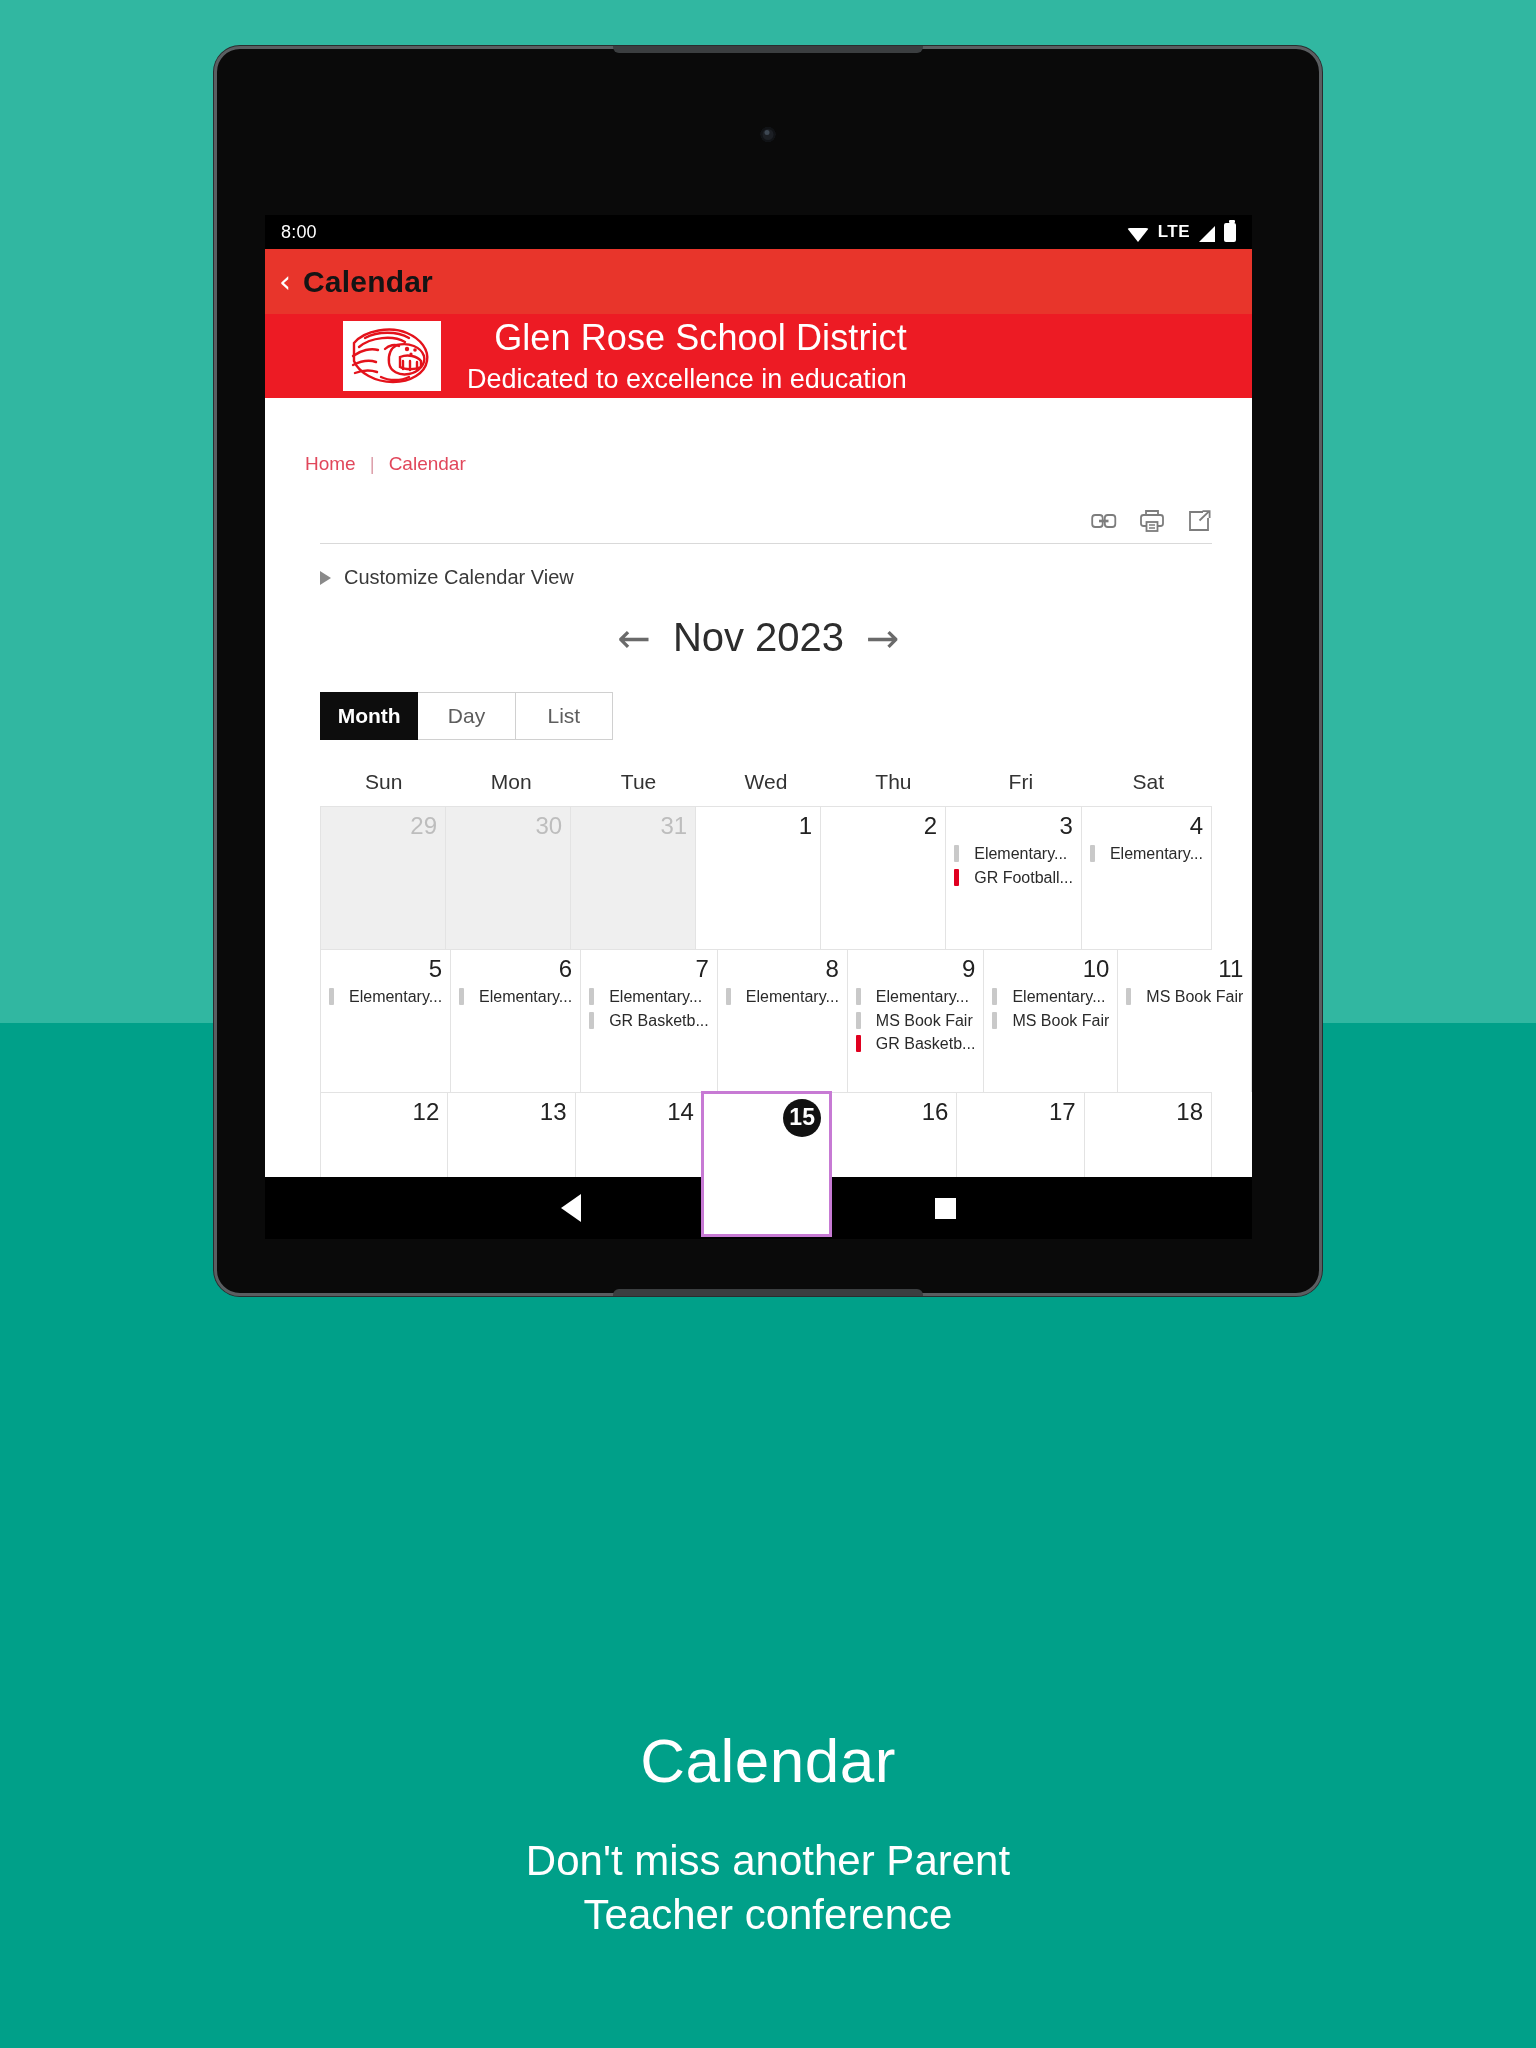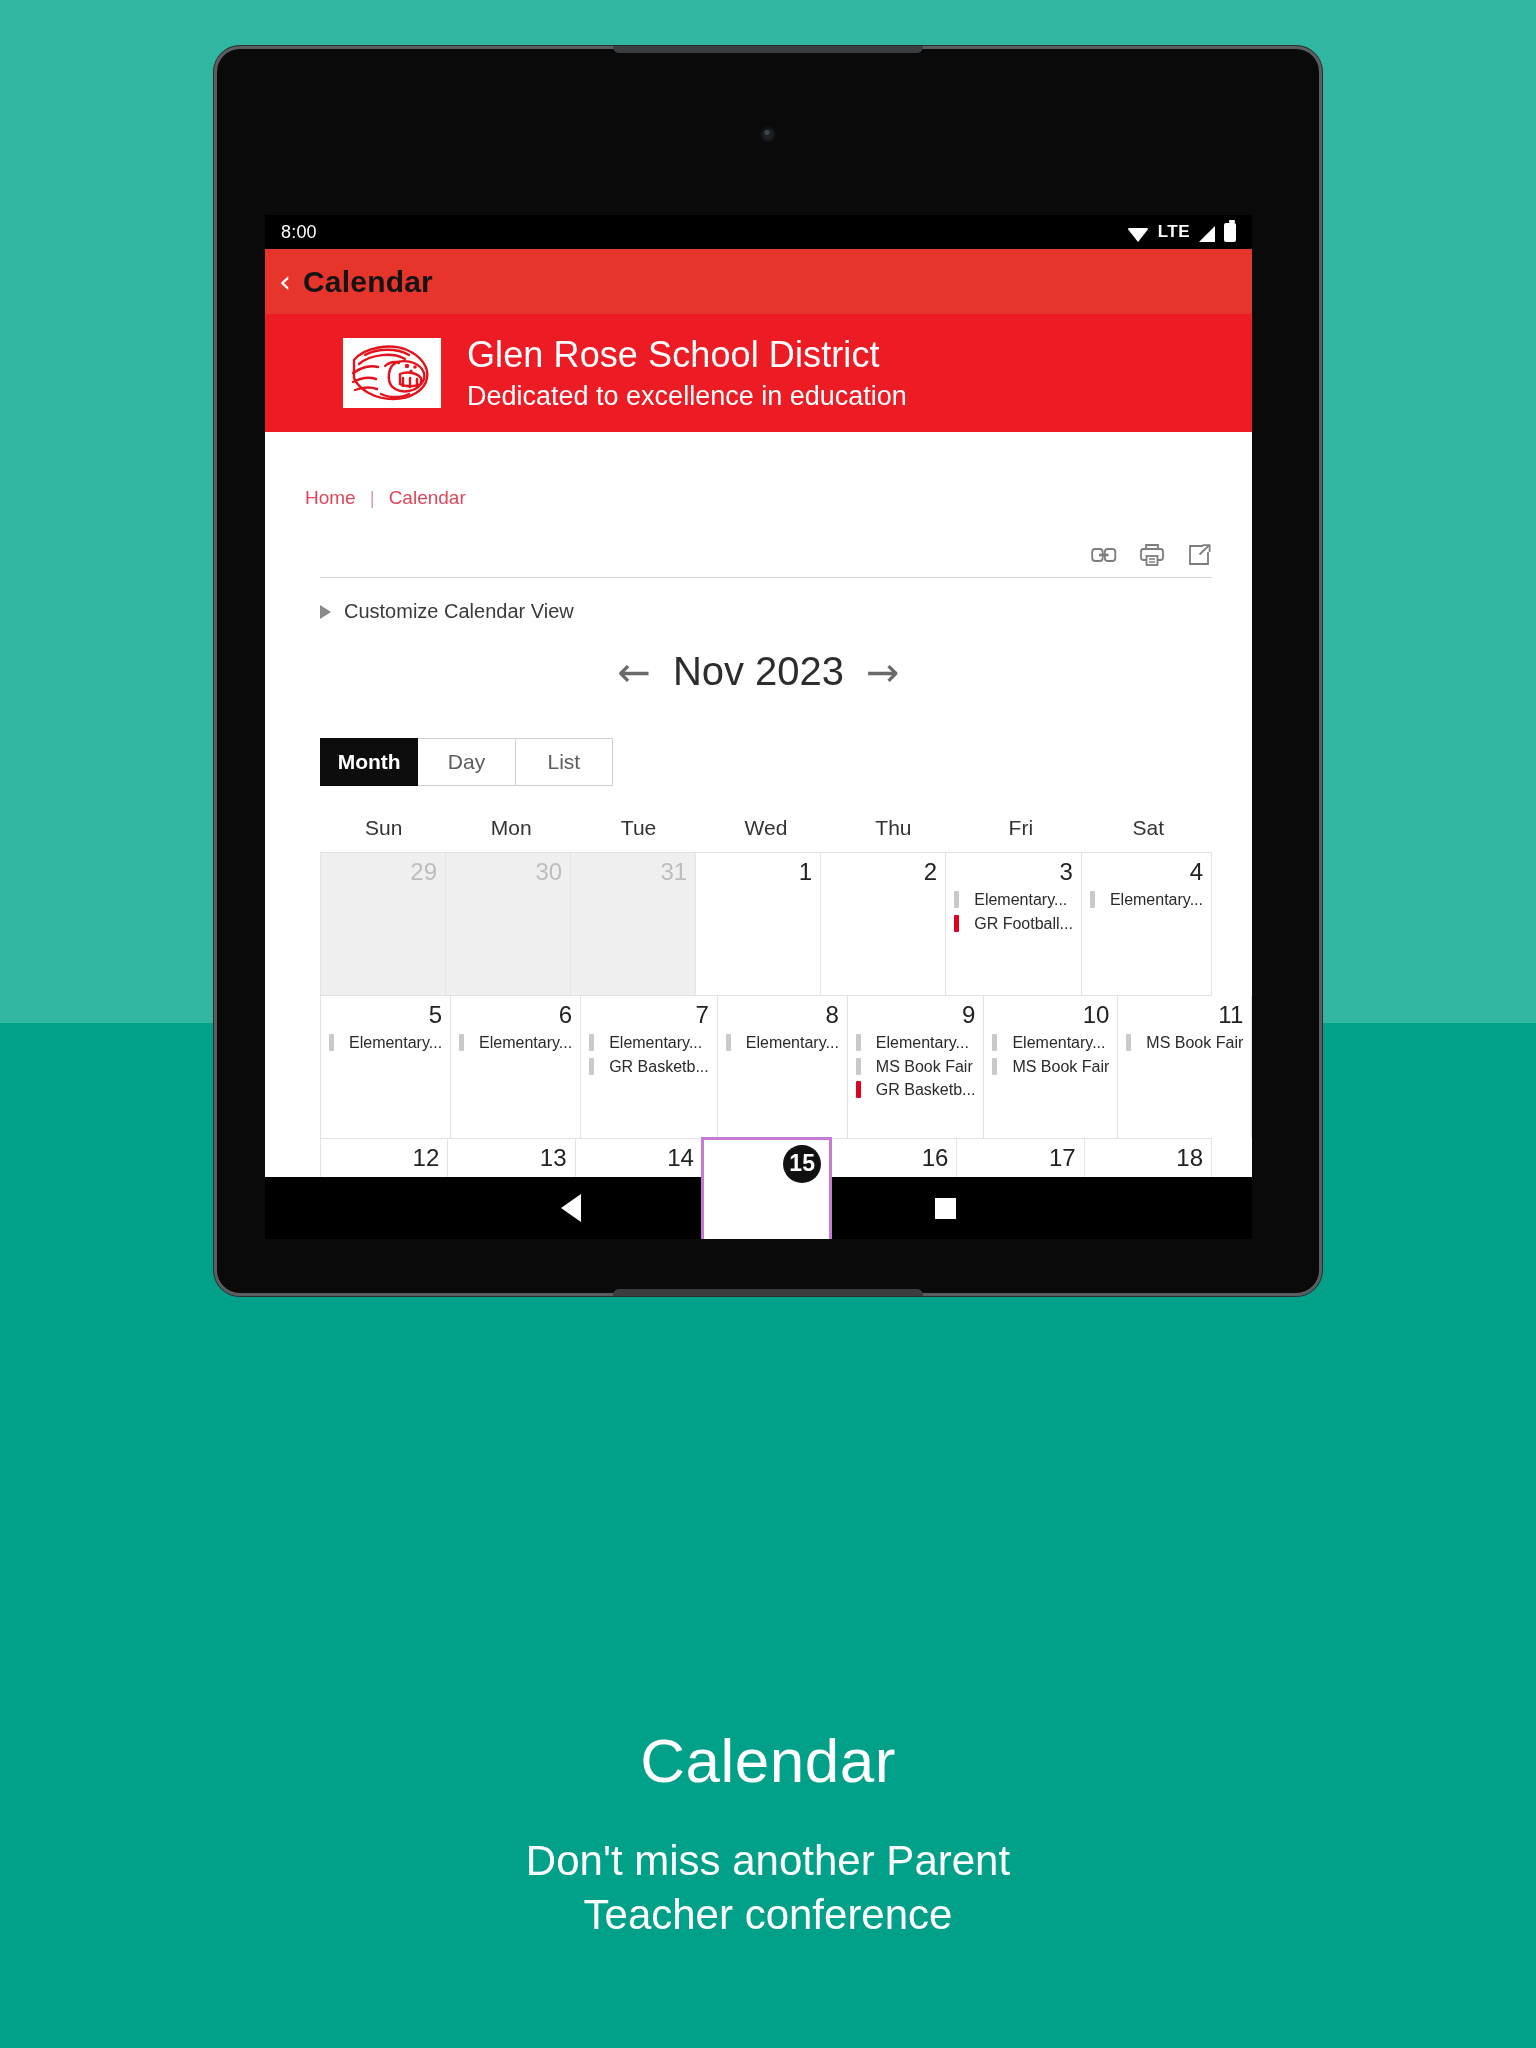--- a/index.html
+++ b/index.html
@@ -123,23 +123,24 @@
   }
   .appbar .title {
     font-size: 30px; font-weight: bold;
     color: #141414;
     letter-spacing: .2px;
   }
 
   
   .brand {
     background: #ed1b24;
-    height: 118px;
+    height: 84px;
     display: flex; align-items: center;
     padding: 0 0 0 78px;
+    text-align: right;
   }
   .brand-logo {
     width: 98px; height: 70px;
     background: #ffffff;
     flex: 0 0 auto;
     margin-right: 26px;
     display: flex; align-items: center; justify-content: center;
     overflow: hidden;
   }
   .brand-text { color: #ffffff; }
@@ -210,21 +211,21 @@
     display: flex; align-items: center; justify-content: center;
     gap: 22px;
   }
   .monthnav .arrow {
     font-size: 40px; color: #6a6a6a; line-height: 1;
     font-family: "DejaVu Sans", sans-serif;
   }
   .monthnav .label { font-size: 40px; color: #2d2d2d; font-weight: normal; }
 
   .viewtabs {
-    margin: 44px 0 0 55px;
+    margin: 32px 0 0 55px;
     display: flex;
     width: 293px;
   }
   .viewtab {
     flex: 1 1 0;
     height: 48px;
     border: 1px solid #d0d0d0;
     border-left: none;
     background: #fff;
     color: #5d5d5d;

